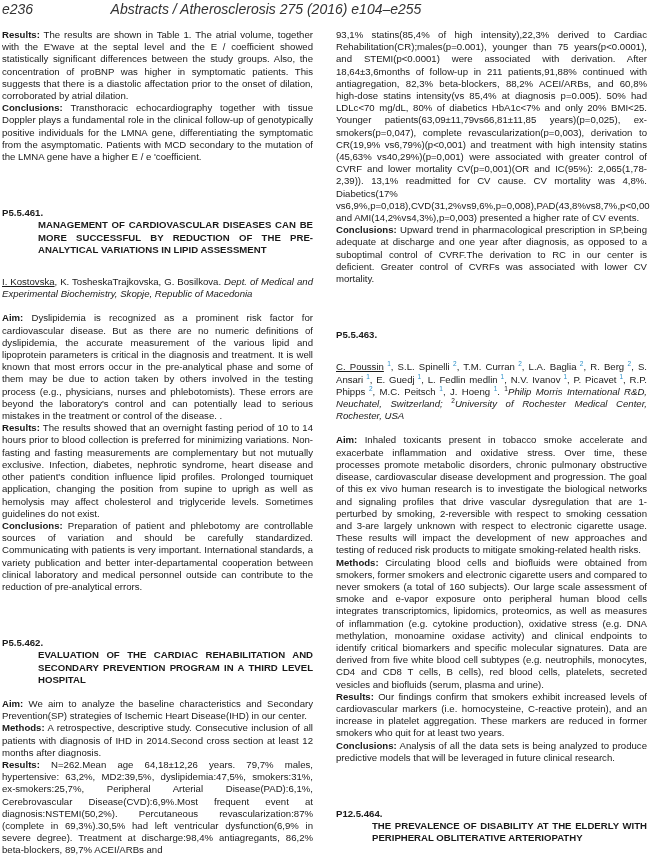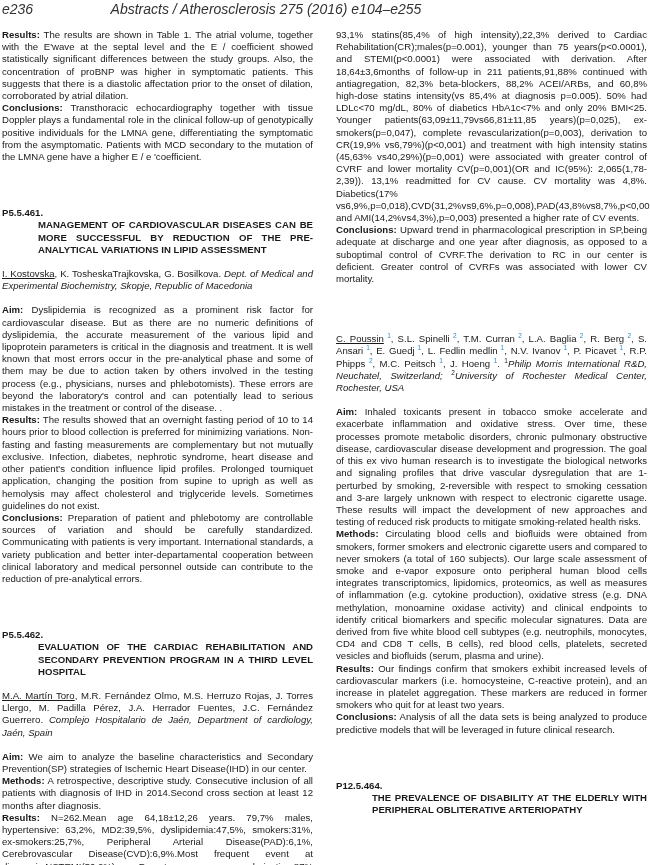--- a/index.html
+++ b/index.html
@@ -14,21 +14,21 @@
   }
   .hdr .pg { position: absolute; left: 2px; top: 0; }
   .hdr .jr { position: absolute; left: 0; right: 0; top: 0; text-align: center; }
   .col { position: absolute; top: 29px; width: 311px; text-align: justify; }
   .col.left { left: 2px; }
   .col.right { left: 336px; }
   p { margin: 0; }
   .lbl { font-weight: bold; }
   .sec-id { font-weight: bold; margin-top: 8px; }
   .title { font-weight: bold; text-transform: uppercase; text-align: justify; margin-left: 36px; }
-  .authors { margin-top: 12px; }
+  .authors { margin-top: 20px; }
   .authors .first { text-decoration: underline; }
   .authors .aff { font-style: italic; }
   sup { font-size: 6.5px; line-height: 0; color: #2a8fc9; vertical-align: super; }
   .gap-lg { height: 36px; }
   .gap-md { height: 12px; }
 </style>
 </head>
 <body>
 
 <div class="hdr">
@@ -50,35 +50,35 @@
     <p><span class="lbl">Aim:</span><span> Dyslipidemia is recognized as a prominent risk factor for cardiovascular disease. But as there are no numeric definitions of dyslipidemia, the accurate measurement of the various lipid and lipoprotein parameters is critical in the diagnosis and treatment. It is well known that most errors occur in the pre-analytical phase and some of them may be due to action taken by others involved in the testing process (e.g., physicians, nurses and phlebotomists). These errors are beyond the laboratory's control and can potentially lead to serious mistakes in the treatment or control of the disease. .</span></p>
     <p><span class="lbl">Results:</span><span> The results showed that an overnight fasting period of 10 to 14 hours prior to blood collection is preferred for minimizing variations. Non-fasting and fasting measurements are complementary but not mutually exclusive. Infection, diabetes, nephrotic syndrome, heart disease and other patient's condition influence lipid profiles. Prolonged tourniquet application, changing the position from supine to uprigh as well as hemolysis may affect cholesterol and triglyceride levels. Sometimes guidelines do not exist.</span></p>
     <p><span class="lbl">Conclusions:</span><span> Preparation of patient and phlebotomy are controllable sources of variation and should be carefully standardized. Communicating with patients is very important. International standards, a variety publication and better inter-departamental cooperation between clinical laboratory and medical personnel outside can contribute to the reduction of pre-analytical errors.</span></p>
   </div>
 
   <div class="gap-lg"></div>
 
   <div>
     <p class="sec-id">P5.5.462.</p>
     <p class="title">EVALUATION OF THE CARDIAC REHABILITATION AND SECONDARY PREVENTION PROGRAM IN A THIRD LEVEL HOSPITAL</p>
-    <p class="authors"><span class="first">M.A. Martín Toro</span><span>, M.R. Fernández Olmo, M.S. Herruzo Rojas, J. Torres Llergo, M. Padilla Pérez, J.A. Herrador Fuentes, J.C. Fernández Guerrero. </span><span class="aff">Complejo Hospitalario de Jaén, Department of cardiology, Jaén, Spain</span></p>
     <div class="gap-md"></div>
     <p><span class="lbl">Aim:</span><span> We aim to analyze the baseline characteristics and Secondary Prevention(SP) strategies of Ischemic Heart Disease(IHD) in our center.</span></p>
     <p><span class="lbl">Methods:</span><span> A retrospective, descriptive study. Consecutive inclusion of all patients with diagnosis of IHD in 2014.Second cross section at least 12 months after diagnosis.</span></p>
     <p><span class="lbl">Results:</span><span> N=262.Mean age 64,18±12,26 years. 79,7% males, hypertensive: 63,2%, MD2:39,5%, dyslipidemia:47,5%, smokers:31%, ex-smokers:25,7%, Peripheral Arterial Disease(PAD):6,1%, Cerebrovascular Disease(CVD):6,9%.Most frequent event at diagnosis:NSTEMI(50,2%). Percutaneous revascularization:87% (complete in 69,3%).30,5% had left ventricular dysfunction(6,9% in severe degree). Treatment at discharge:98,4% antiagregants, 86,2% beta-blockers, 89,7% ACEI/ARBs and</span></p>
   </div>
 </div>
 
 <div class="col right">
   <p>93,1% statins(85,4% of high intensity),22,3% derived to Cardiac Rehabilitation(CR);males(p=0.001), younger than 75 years(p&lt;0.0001), and STEMI(p&lt;0.0001) were associated with derivation. After 18,64±3,6months of follow-up in 211 patients,91,88% continued with antiagregation, 82,3% beta-blockers, 88,2% ACEI/ARBs, and 60,8% high-dose statins intensity(vs 85,4% at diagnosis p=0.005). 50% had LDLc&lt;70 mg/dL, 80% of diabetics HbA1c&lt;7% and only 20% BMI&lt;25. Younger patients(63,09±11,79vs66,81±11,85 years)(p=0,025), ex-smokers(p=0,047), complete revascularization(p=0,003), derivation to CR(19,9% vs6,79%)(p&lt;0,001) and treatment with high intensity statins (45,63% vs40,29%)(p=0,001) were associated with greater control of CVRF and lower mortality CV(p=0,001)(OR and IC(95%): 2,065(1,78-2,39)). 13,1% readmitted for CV cause. CV mortality was 4,8%. Diabetics(17% vs6,9%,p=0,018),CVD(31,2%vs9,6%,p=0,008),PAD(43,8%vs8,7%,p&lt;0,0001) and AMI(14,2%vs4,3%),p=0,003) presented a higher rate of CV events.</p>
   <p><span class="lbl">Conclusions:</span><span> Upward trend in pharmacological prescription in SP,being adequate at discharge and one year after diagnosis, as opposed to a suboptimal control of CVRF.The derivation to RC in our center is deficient. Greater control of CVRFs was associated with lower CV mortality.</span></p>
 
   <div class="gap-lg"></div>
 
   <div>
+    <p class="sec-id">P5.5.463.</p>
     <p class="authors" id="authors463"><span class="first">C. Poussin</span><sup> 1</sup>, <span>S.L. Spinelli</span><sup> 2</sup>, <span>T.M. Curran</span><sup> 2</sup>, <span>L.A. Baglia</span><sup> 2</sup>, <span>R. Berg</span><sup> 2</sup>, <span>S. Ansari</span><sup> 1</sup>, <span>E. Guedj</span><sup> 1</sup>, <span>L. Fedlin medlin</span><sup> 1</sup>, <span>N.V. Ivanov</span><sup> 1</sup>, <span>P. Picavet</span><sup> 1</sup>, <span>R.P. Phipps</span><sup> 2</sup>, <span>M.C. Peitsch</span><sup> 1</sup>, <span>J. Hoeng</span><sup> 1</sup>. <sup style="color: rgb(26, 26, 26);">1</sup><span class="aff">Philip Morris International R&amp;D, Neuchatel, Switzerland; </span><sup style="color: rgb(26, 26, 26);">2</sup><span class="aff">University of Rochester Medical Center, Rochester, USA </span></p>
     <div class="gap-md"></div>
     <p><span class="lbl">Aim:</span><span> Inhaled toxicants present in tobacco smoke accelerate and exacerbate inflammation and oxidative stress. Over time, these processes promote metabolic disorders, chronic pulmonary obstructive disease, cardiovascular disease development and progression. The goal of this ex vivo human research is to investigate the biological networks and signaling profiles that drive vascular dysregulation that are 1-perturbed by smoking, 2-reversible with respect to smoking cessation and 3-are largely unknown with respect to electronic cigarette usage. These results will impact the development of new approaches and testing of reduced risk products to mitigate smoking-related health risks.</span></p>
     <p><span class="lbl">Methods:</span><span> Circulating blood cells and biofluids were obtained from smokers, former smokers and electronic cigarette users and compared to never smokers (a total of 160 subjects). Our large scale assessment of smoke and e-vapor exposure onto peripheral human blood cells integrates transcriptomics, lipidomics, proteomics, as well as measures of inflammation (e.g. cytokine production), oxidative stress (e.g. DNA methylation, monoamine oxidase activity) and clinical endpoints to identify critical biomarkers and specific molecular signatures. Data are derived from five white blood cell subtypes (e.g. neutrophils, monocytes, CD4 and CD8 T cells, B cells), red blood cells, platelets, secreted vesicles and biofluids (serum, plasma and urine).</span></p>
     <p><span class="lbl">Results:</span><span> Our findings confirm that smokers exhibit increased levels of cardiovascular markers (i.e. homocysteine, C-reactive protein), and an increase in platelet aggregation. These markers are reduced in former smokers who quit for at least two years.</span></p>
     <p><span class="lbl">Conclusions:</span><span> Analysis of all the data sets is being analyzed to produce predictive models that will be leveraged in future clinical research.</span></p>
   </div>
 
   <div class="gap-lg"></div>
 

